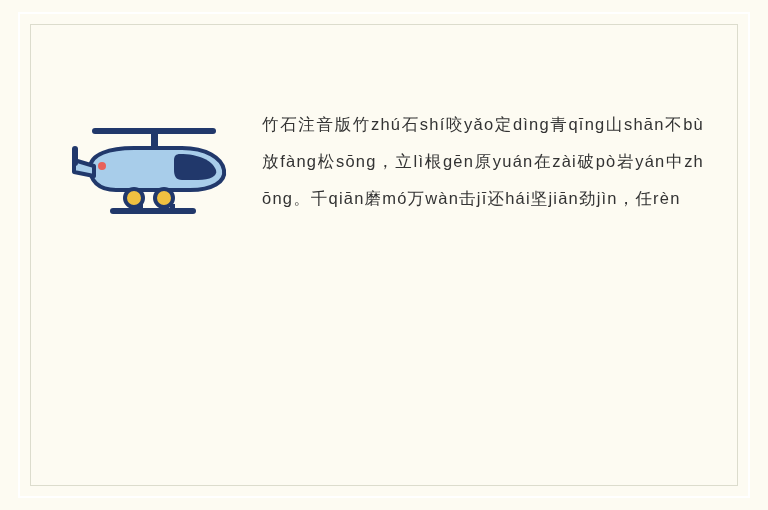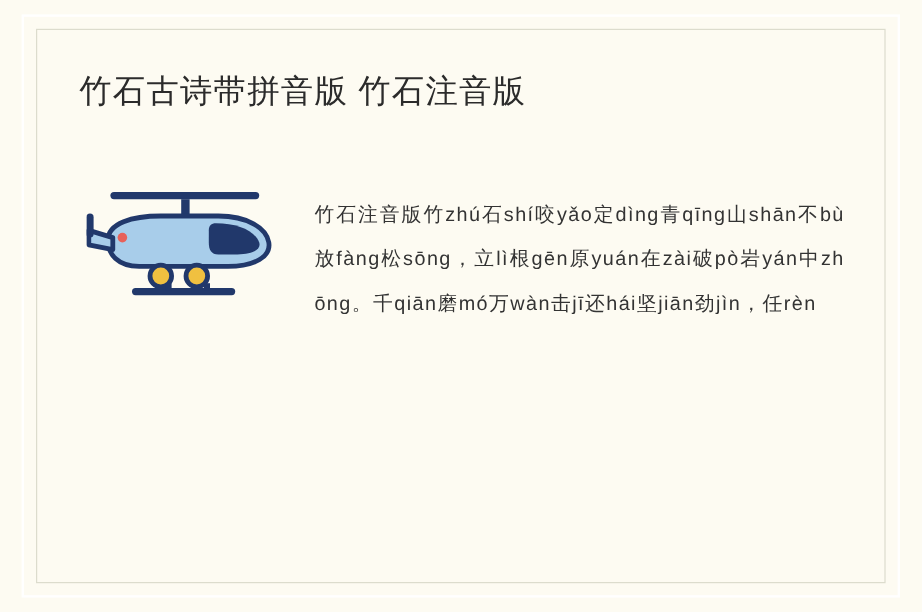--- a/index.html
+++ b/index.html
@@ -51,21 +51,21 @@
     font-size: 27px;
     color: #2b2b2b;
     font-weight: normal;
     letter-spacing: 1px;
     margin: 0 0 0 2px;
     line-height: 1.2;
     white-space: nowrap;
   }
   .body-row {
     display: flex;
-    align-items: flex-end;
+    align-items: flex-start;
     margin-top: 44px;
   }
   .illustration {
     width: 176px;
     min-width: 176px;
     height: 130px;
     position: relative;
     margin-left: 8px;
     margin-top: 6px;
   }
@@ -86,21 +86,20 @@
 </head>
 <body>
 
 <div class="page">
 
   <div class="outer-border"></div>
   <div class="inner-border"></div>
 
   <div class="content">
 
-    <h1 class="title">竹石古诗带拼音版 竹石注音版</h1>
 
     <div class="body-row">
 
       <div class="illustration">
         <svg width="176" height="130" viewBox="0 0 176 130" xmlns="http://www.w3.org/2000/svg">
 
           <rect x="20" y="18" width="124" height="6" rx="3" fill="#21386b"></rect>
 
           <rect x="79" y="24" width="7" height="14" fill="#21386b"></rect>
 

